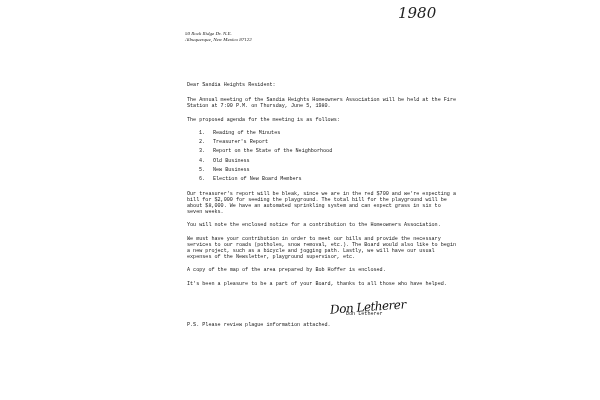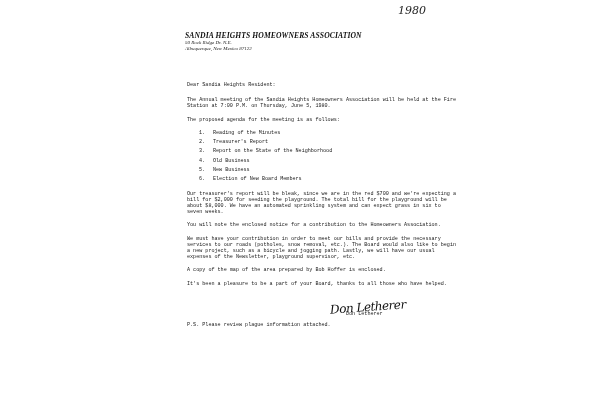--- a/index.html
+++ b/index.html
@@ -1,17 +1,17 @@
 <!DOCTYPE html>
 <html><head>
 <meta charset="utf-8">
 <style>
   html, body { margin:0; padding:0; }
   body { width:600px; height:400px; background:#ffffff; position:relative; overflow:hidden; font-family:"Liberation Mono", monospace; color:#1a1a1a; }
-  .year { position:absolute; left:398px; top:4px; font-family:"DejaVu Serif", serif; font-style:italic; font-size:11px; color:#222; }
+  .year { position:absolute; left:398px; top:4px; font-family:"DejaVu Serif", serif; font-style:italic; font-size:15px; color:#222; }
   .letterhead { position:absolute; left:185px; top:31px; }
   .org { font-family:"Liberation Serif", serif; font-style:italic; font-weight:bold; font-size:7.6px; letter-spacing:0.1px; color:#111; }
   .addr { font-family:"Liberation Serif", serif; font-style:italic; font-size:5px; line-height:6px; color:#222; }
   .body { position:absolute; left:187px; top:82px; width:270px; font-size:5.1px; line-height:6.2px; }
   .body p { margin:0; }
   .salutation { margin-bottom:9px !important; }
   .para { margin-bottom:7px !important; }
   .agenda { margin:0 0 5px 0; padding:0; list-style:none; }
   .agenda li { height:9.3px; display:flex; }
   .agenda .num { width:14px; padding-left:12px; }
@@ -19,21 +19,20 @@
   .signature { font-family:"DejaVu Serif", serif; font-style:italic; font-size:12px; color:#111; transform:rotate(-4deg); display:inline-block; letter-spacing:-0.5px; }
   .signer { position:absolute; left:346px; top:311px; font-size:5.1px; }
   .ps { position:absolute; left:187px; top:322px; font-size:5.1px; }
 </style>
 </head>
 <body>
 
 <div class="year">1980</div>
 
 <div class="letterhead">
-  <div class="org">SANDIA HEIGHTS HOMEOWNERS ASSOCIATION</div>
   <div class="addr">50 Rock Ridge Dr. N.E.</div>
   <div class="addr">Albuquerque, New Mexico 87122</div>
 </div>
 
 <div class="body">
   <p class="salutation">Dear Sandia Heights Resident:</p>
   <p class="para">The Annual meeting of the Sandia Heights Homeowners Association will be held at the Fire Station at 7:00 P.M. on Thursday, June 5, 1980.</p>
   <p class="para">The proposed agenda for the meeting is as follows:</p>
   <ul class="agenda">
     <li>

